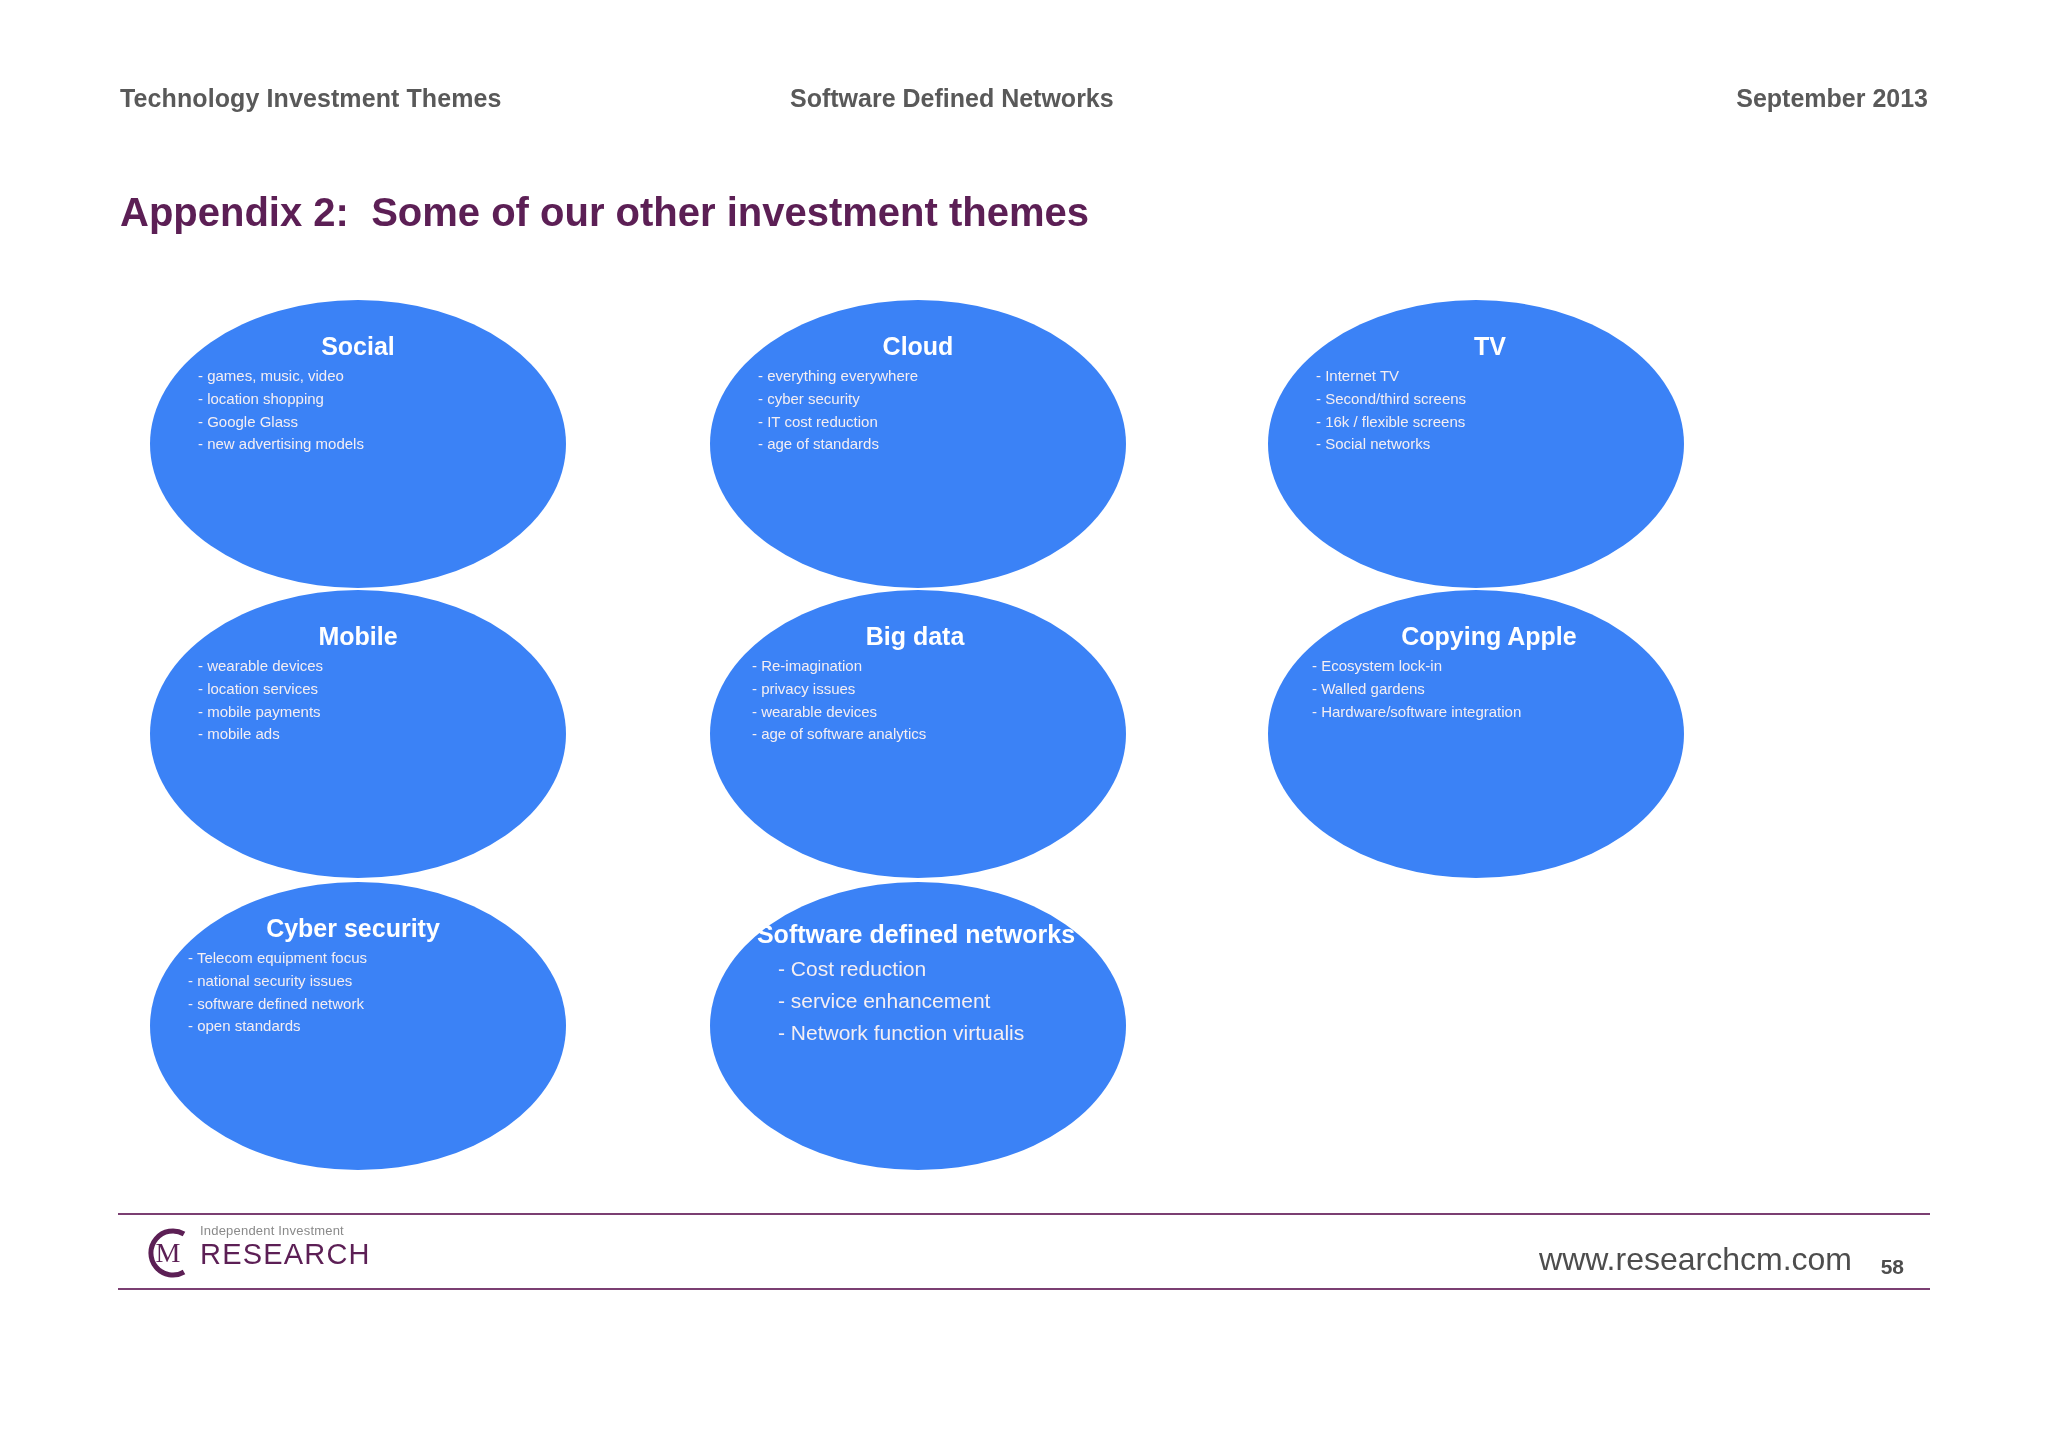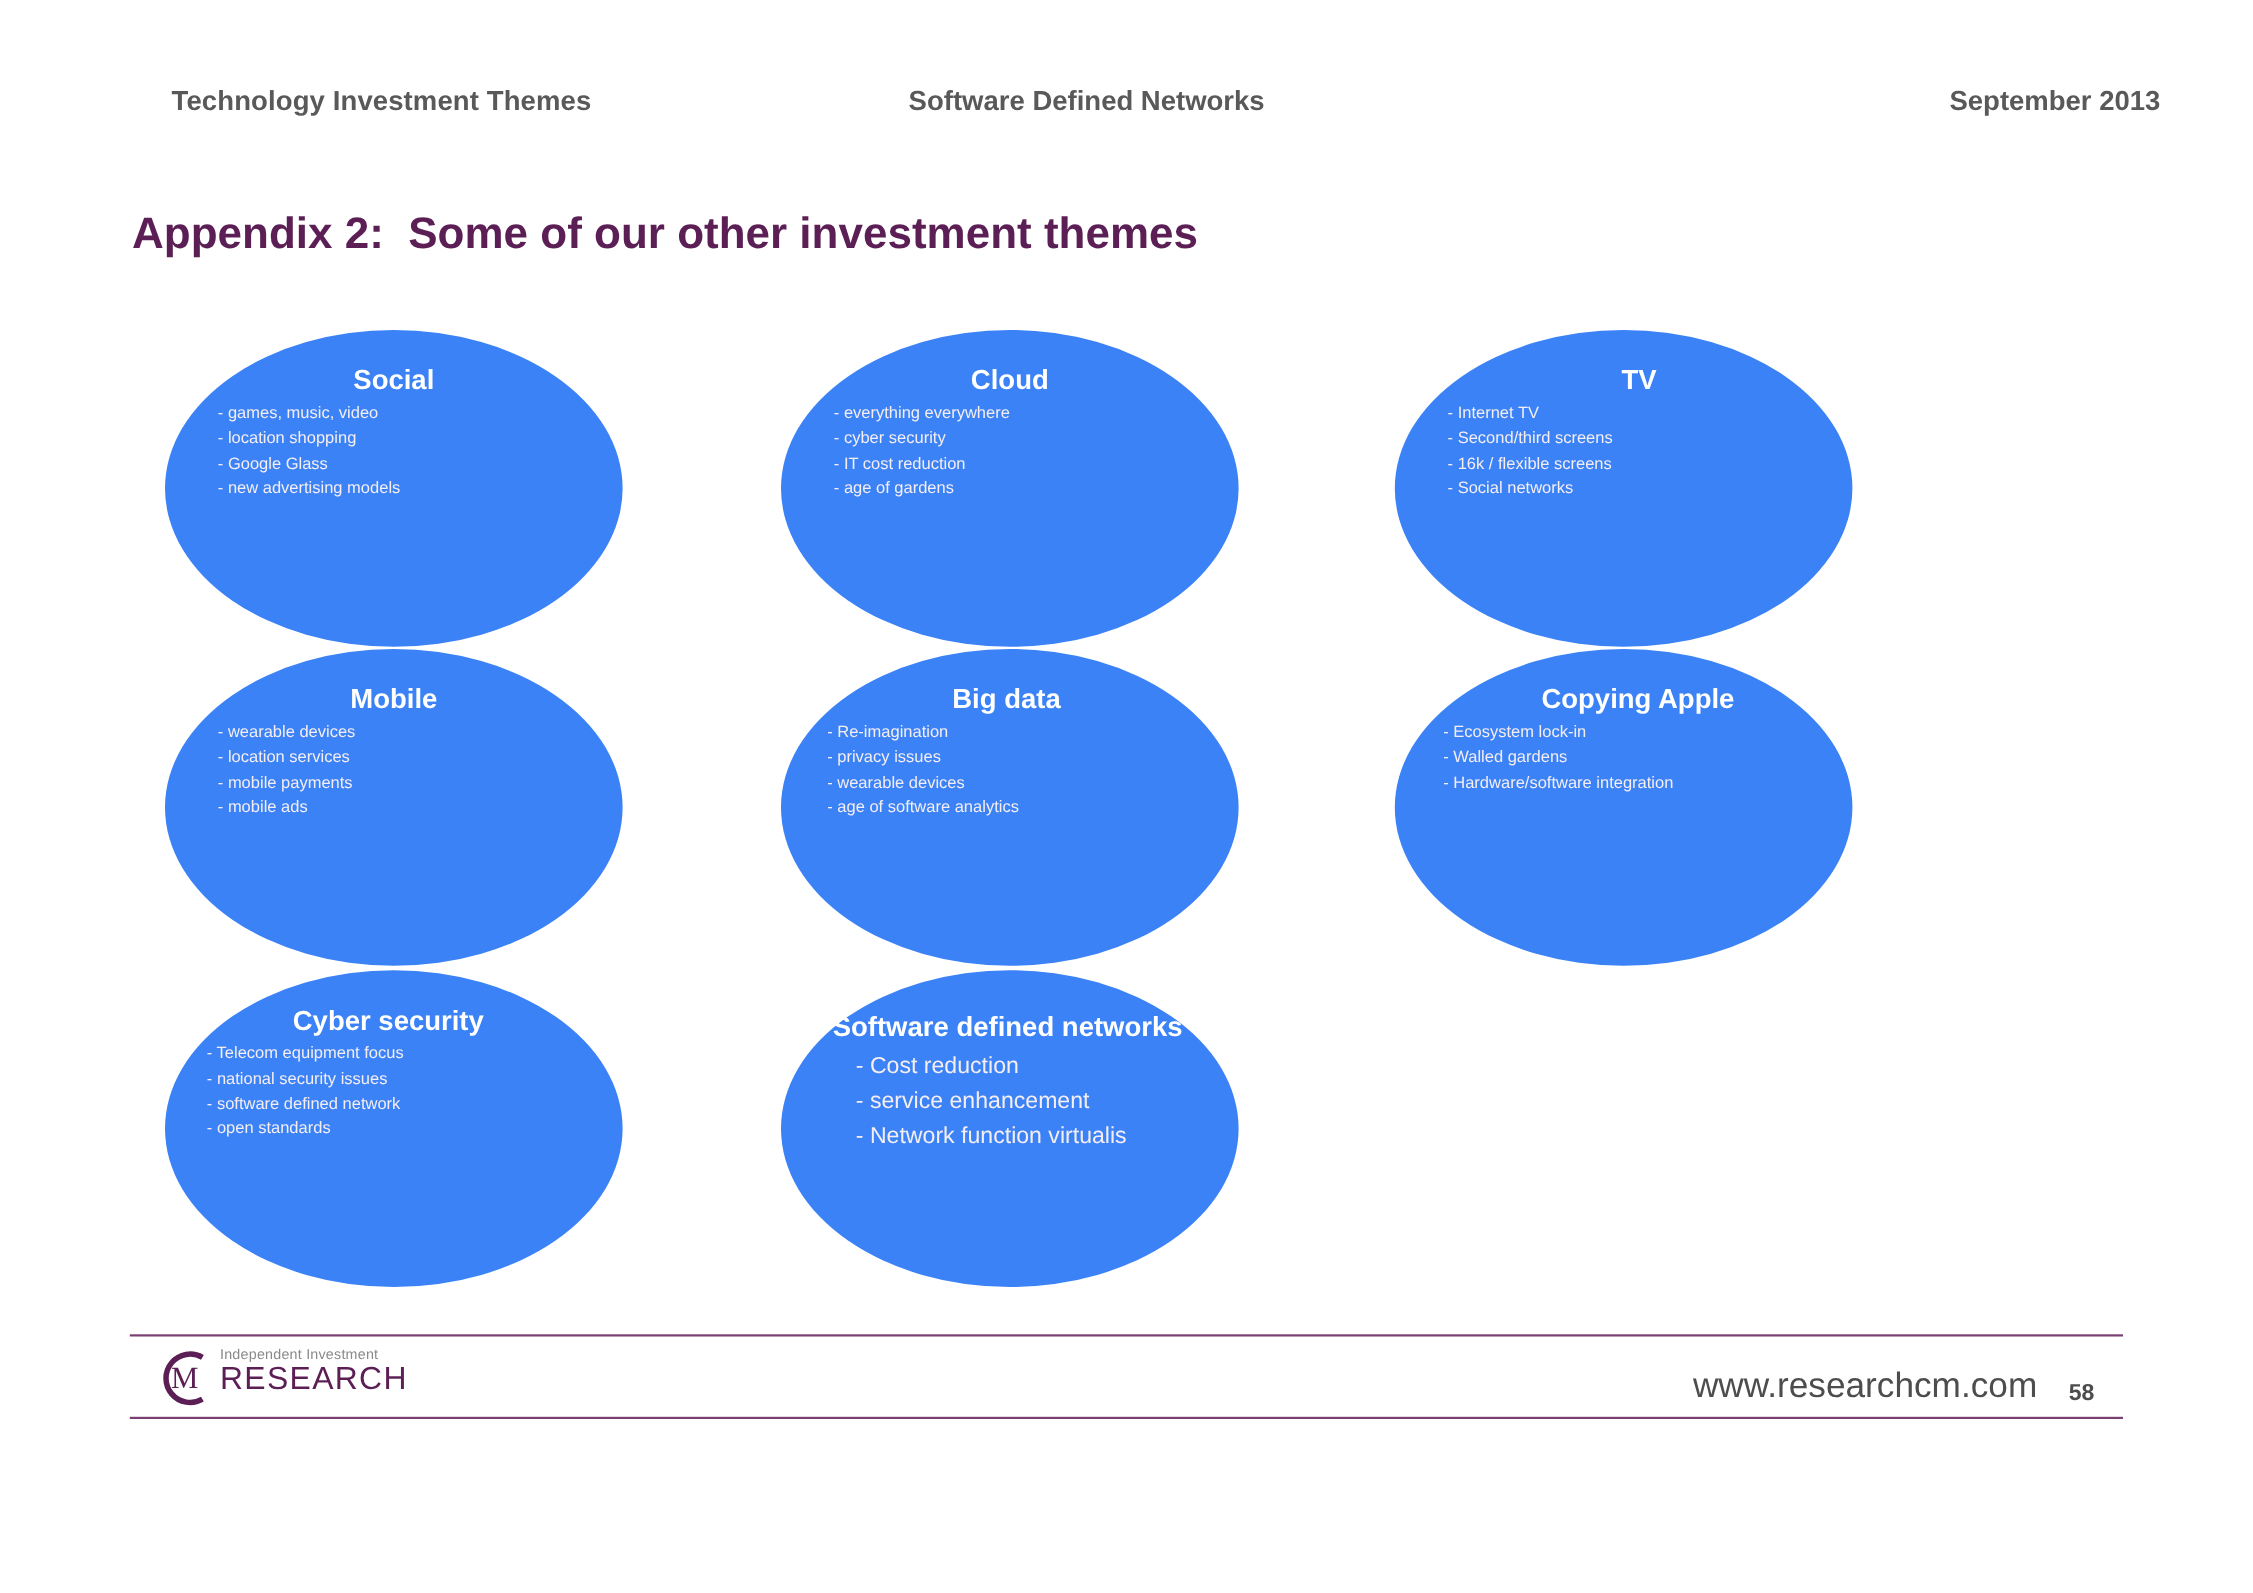--- a/index.html
+++ b/index.html
@@ -16,22 +16,21 @@
   }
 
   
   .slide-header {
     position: absolute;
     left: 120px;
     top: 78px;
     width: 1808px;
     height: 40px;
     display: flex;
-    align-items: flex-start;
-    margin-left: 36px;
+    align-items: center;
   }
   .hdr-left {
     font-size: 25px;
     font-weight: bold;
     color: #595959;
     letter-spacing: 0.1px;
     white-space: nowrap;
   }
   .hdr-center {
     position: absolute;
@@ -229,21 +228,21 @@
     </div>
   </div>
 
   <div class="theme-ellipse col-1 row-0 e-cloud">
     <div class="theme-inner">
       <div class="theme-title">Cloud</div>
       <ul class="theme-bullets">
         <li>- everything  everywhere</li>
         <li>- cyber security</li>
         <li>- IT cost reduction</li>
-        <li>- age of gardens</li>
+        <li>- age of standards</li>
       </ul>
     </div>
   </div>
 
   <div class="theme-ellipse col-2 row-0 e-tv">
     <div class="theme-inner">
       <div class="theme-title">TV</div>
       <ul class="theme-bullets">
         <li>- Internet TV</li>
         <li>- Second/third screens</li>

